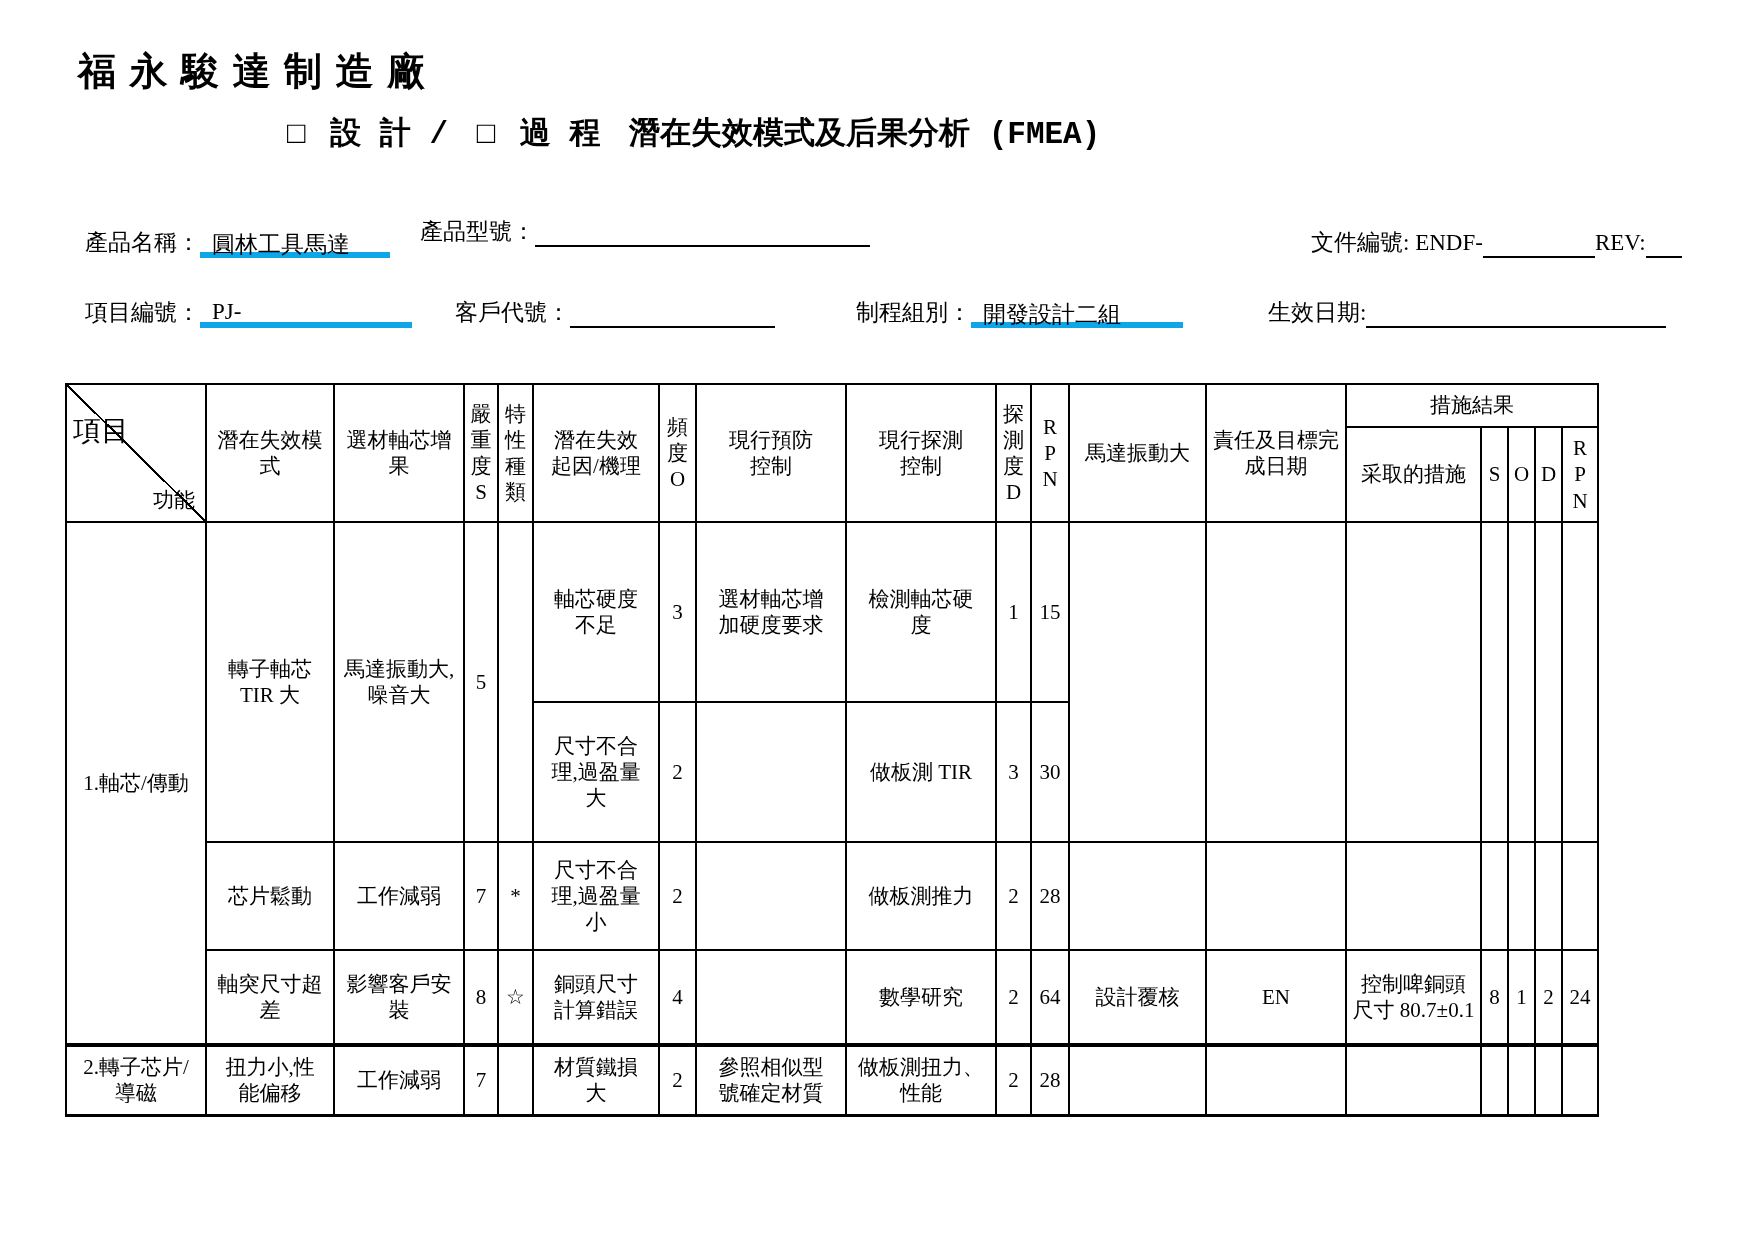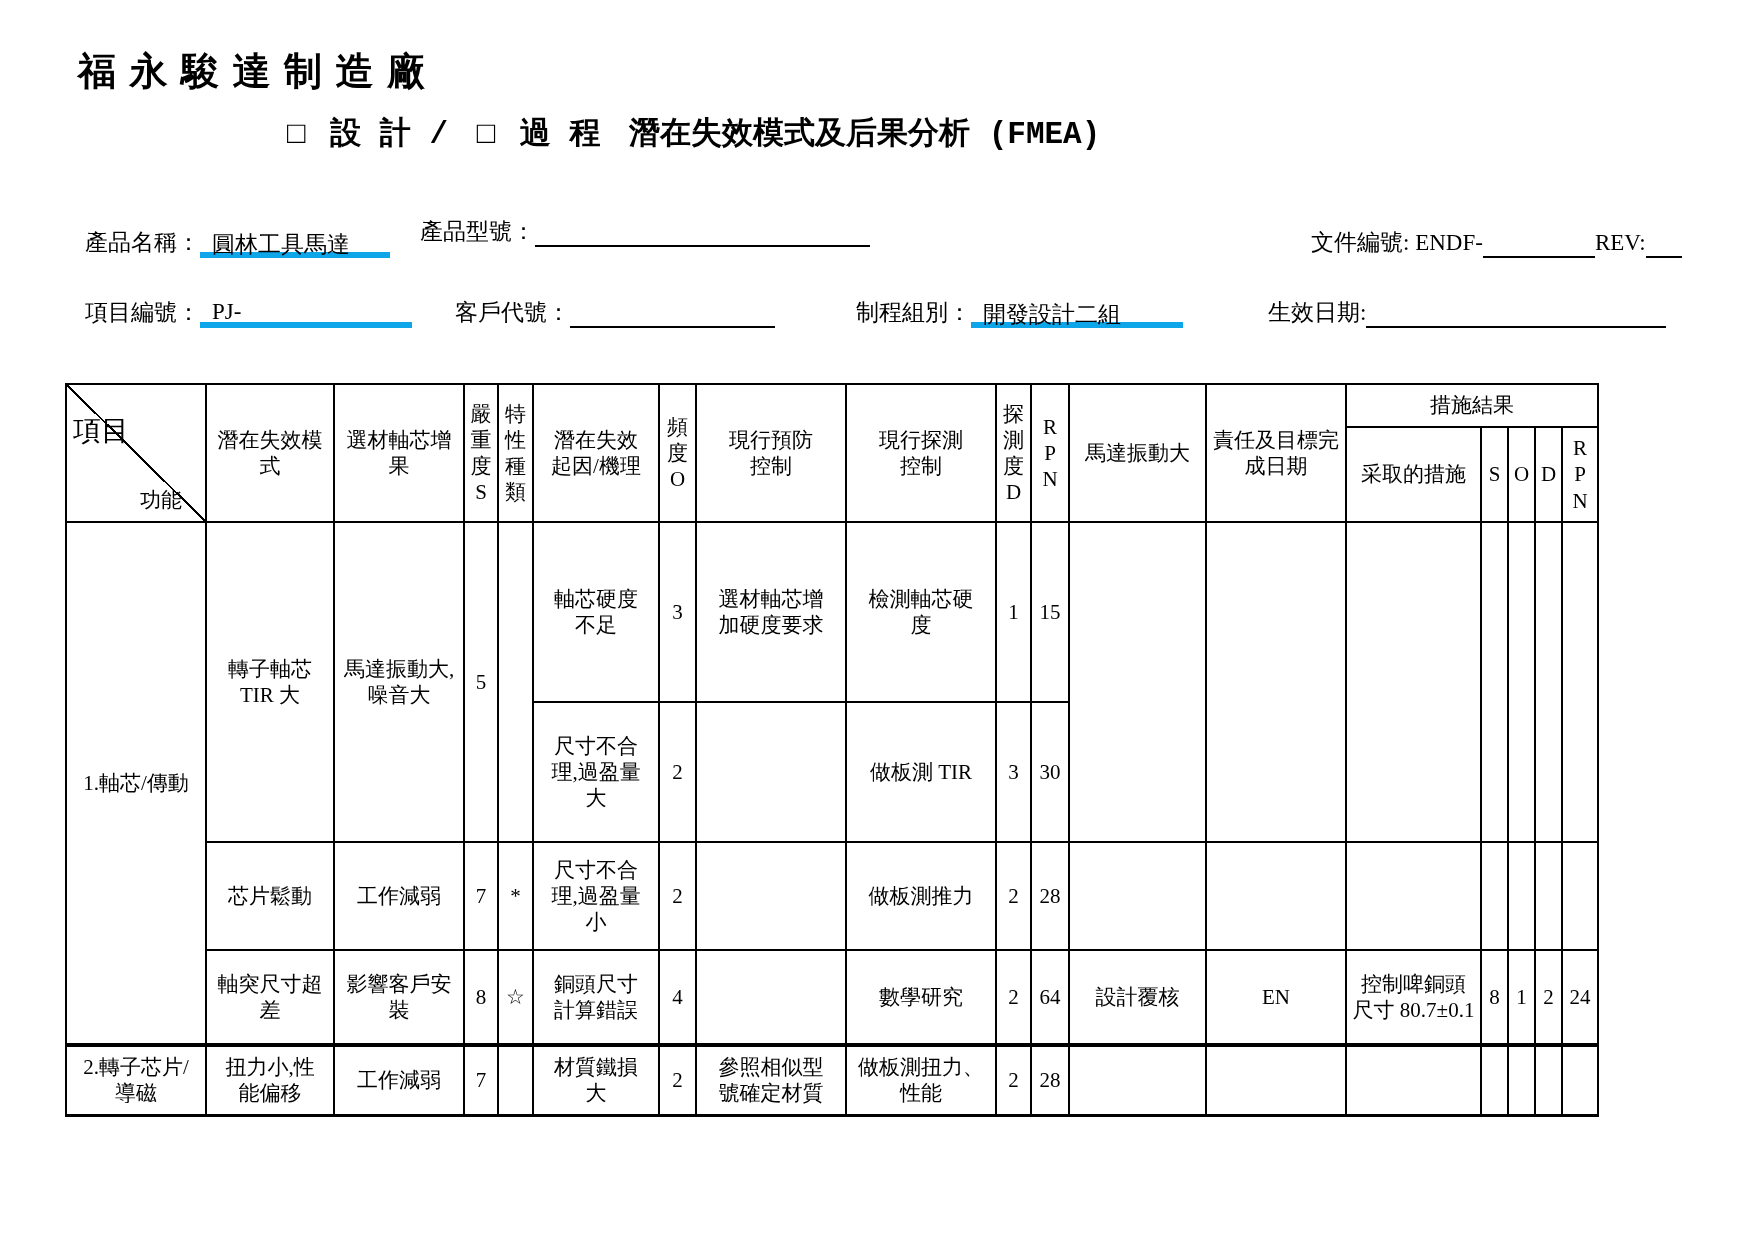--- a/index.html
+++ b/index.html
@@ -17,21 +17,21 @@
   table.fmea{position:absolute;left:65px;top:383px;border-collapse:collapse;table-layout:fixed;
              width:1532px;}
   table.fmea th,table.fmea td{border:2px solid #000;font-weight:normal;text-align:center;
              vertical-align:middle;font-size:21px;line-height:1.25;white-space:pre-line;
              padding:2px;overflow:hidden;}
   table.fmea .thickTop td{border-top:4px solid #000;}
   table.fmea tr.last td{border-bottom:3px solid #000;}
   .diag{position:relative;
         background:linear-gradient(to bottom left,transparent calc(50% - 1px),#000 calc(50% - 1px),#000 calc(50% + 1px),transparent calc(50% + 1px));}
   .diag .tl{position:absolute;left:6px;top:28px;font-size:28px;}
-  .diag .br{position:absolute;right:23px;bottom:8px;font-size:21px;}
+  .diag .br{position:absolute;right:10px;bottom:8px;font-size:21px;}
   .cell-left{text-align:left;padding-left:1px;}
   .char-cell{font-size:26px;}
 </style>
 </head>
 <body>
 
 <div class="abs company">福 永 駿 達 制 造 廠</div>
 
 <div class="abs doctitle">
   <span class="cb">□</span>

